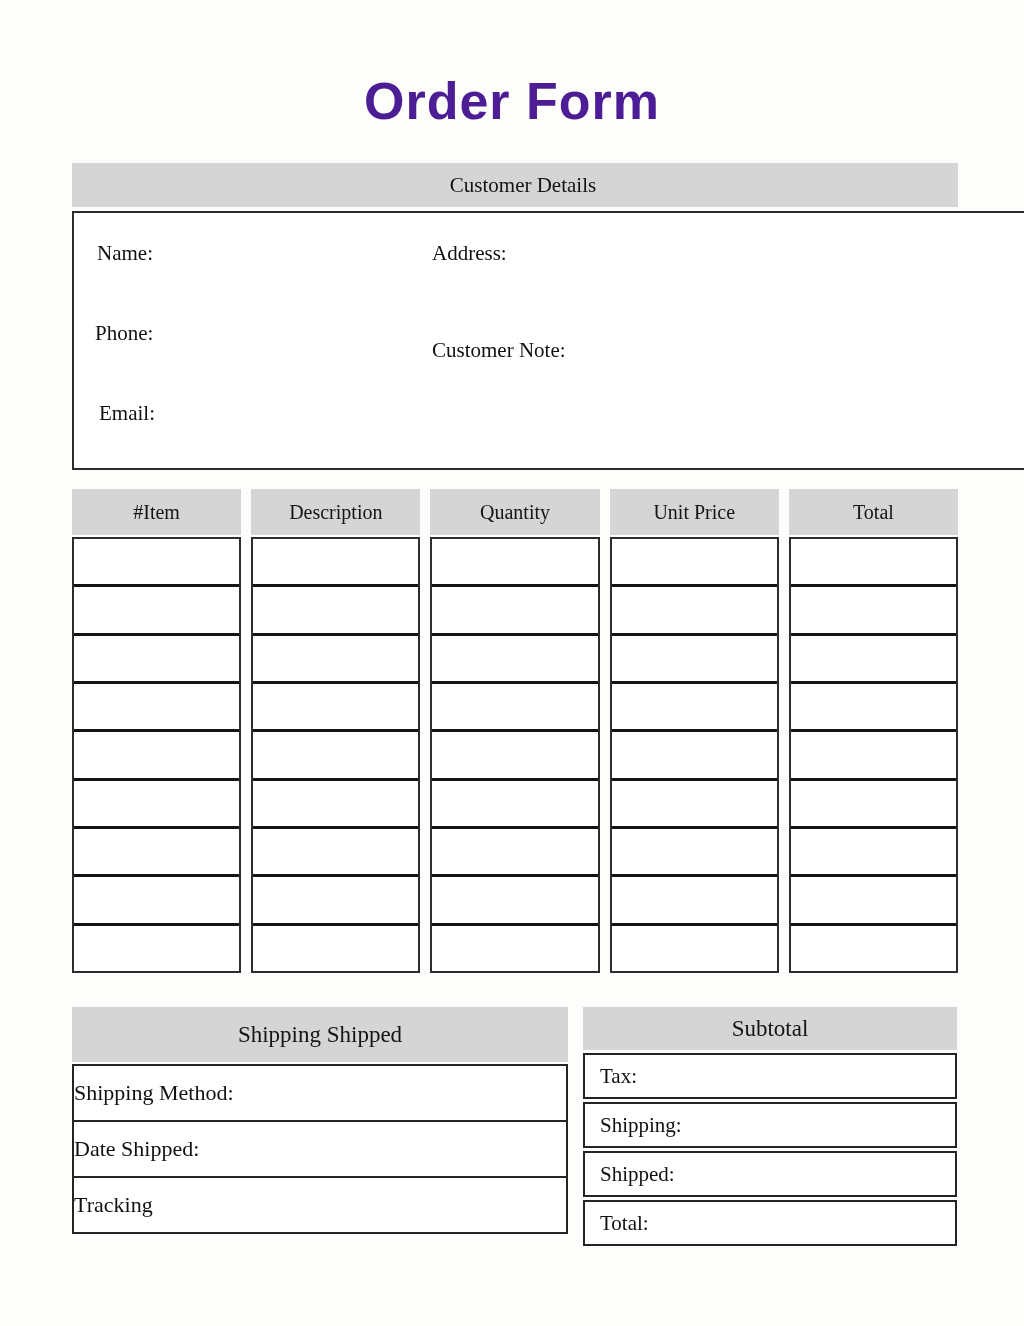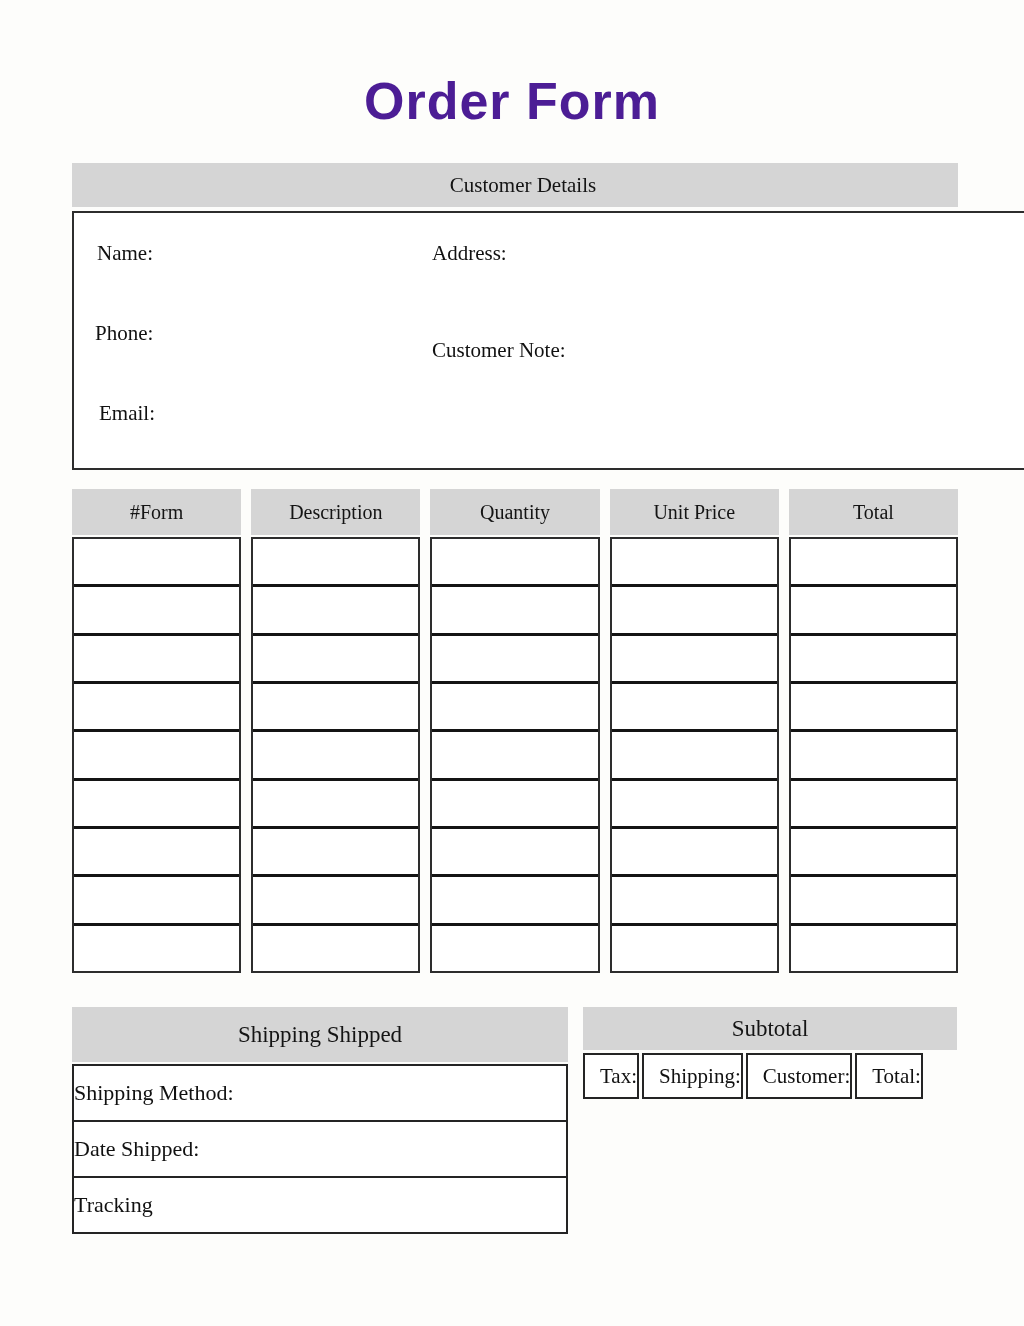--- a/index.html
+++ b/index.html
@@ -105,23 +105,22 @@
   .ship-row + .ship-row { margin-top:-2px; }
 
   .totals-header {
     left:583px; top:1007px; width:374px; height:43px;
     font-size:23px;
   }
   .totals-rows {
     position:absolute;
     left:583px; top:1053px; width:374px;
     display:flex;
-    flex-direction:row;
+    flex-direction:column;
     gap:3px;
-    align-items:center;
   }
   .total-row {
     height:46px;
     border:2px solid #242424;
     background:#ffffff;
     display:flex;
     align-items:center;
     padding-left:15px;
     font-size:21px;
   }
@@ -150,21 +149,21 @@
     <div class="cust-field cf-address">
       <span>Address:</span>
     </div>
     <div class="cust-field cf-note">
       <span>Customer Note:</span>
     </div>
   </div>
 
   <div class="items-table">
     <div class="items-col">
-      <div class="col-header">#Form</div>
+      <div class="col-header">#Item</div>
       <div class="col-body">
           <div class="item-cell"></div>
           <div class="item-cell"></div>
           <div class="item-cell"></div>
           <div class="item-cell"></div>
           <div class="item-cell"></div>
           <div class="item-cell"></div>
           <div class="item-cell"></div>
           <div class="item-cell"></div>
           <div class="item-cell"></div>
@@ -247,20 +246,20 @@
     <span>Subtotal</span>
   </div>
   <div class="totals-rows">
     <div class="total-row">
       <span>Tax:</span>
     </div>
     <div class="total-row">
       <span>Shipping:</span>
     </div>
     <div class="total-row">
-      <span>Customer:</span>
+      <span>Shipped:</span>
     </div>
     <div class="total-row">
       <span>Total:</span>
     </div>
   </div>
 
 </div>
 
 </body></html>

